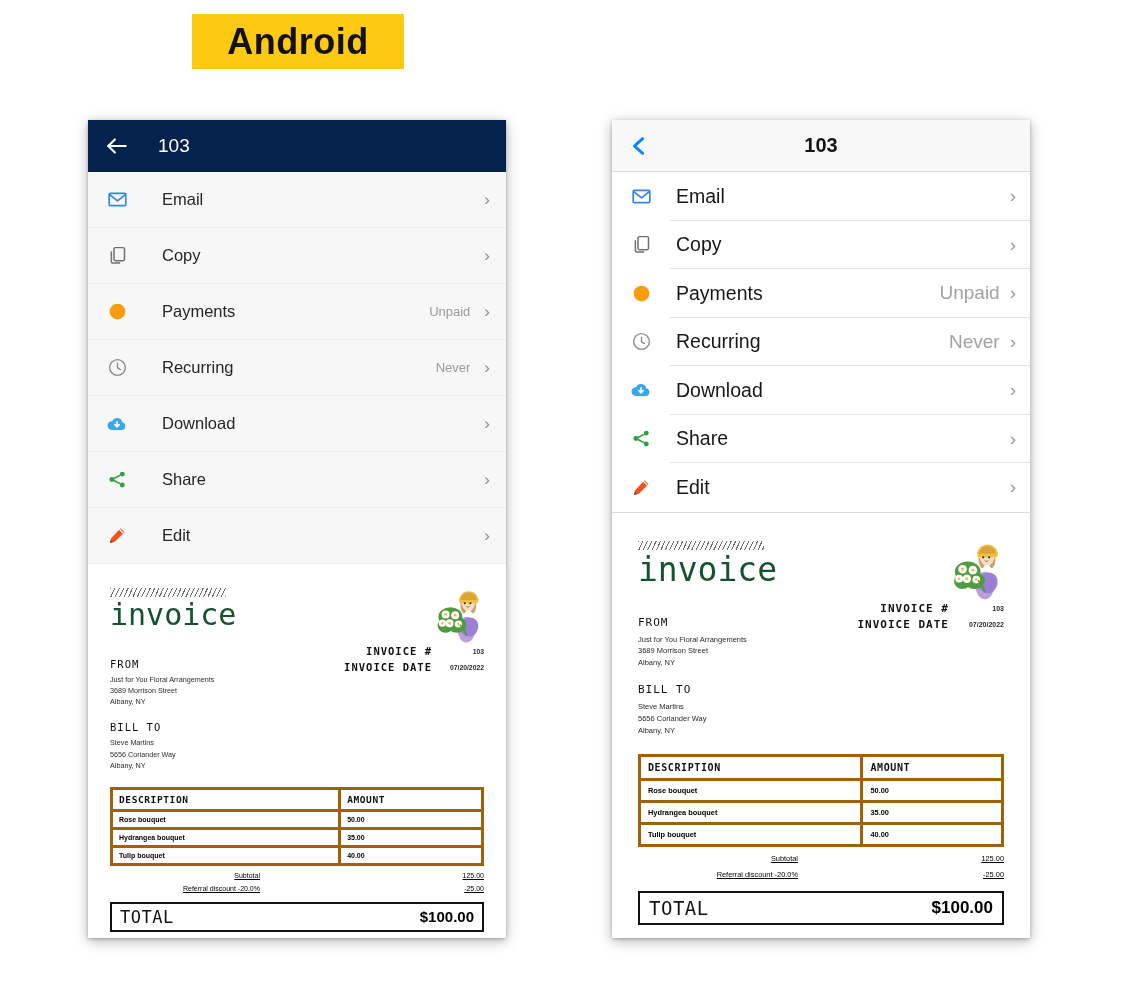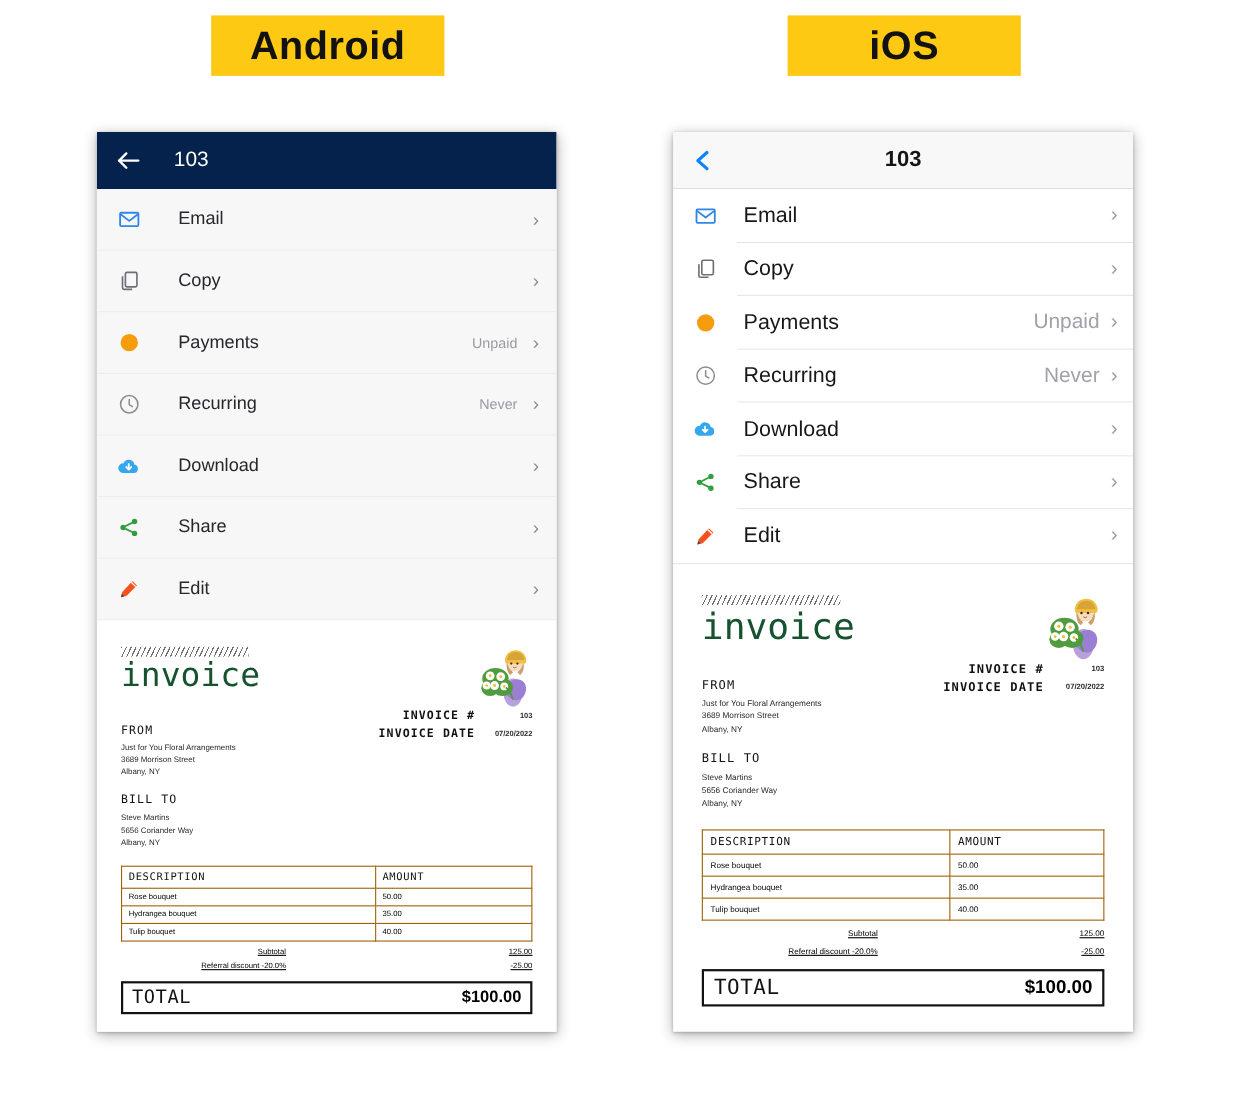--- a/index.html
+++ b/index.html
@@ -99,21 +99,21 @@
   .flower { flex: none; }
 
   .meta { display: flex; justify-content: space-between; }
   .meta-left { }
   .meta-right { display: flex; font-weight: bold; }
   .lbl-mono { font-family: "DejaVu Sans Mono", monospace; color: #121212; letter-spacing: .5px; }
   .body-sans { font-family: "Liberation Sans", sans-serif; color: #2b2b2b; }
 
   table.items { width: 100%; border-collapse: collapse; }
   table.items td, table.items th {
-    border: 1px solid #a16207; text-align: left; font-weight: 400;
+    border: 3px solid #a16207; text-align: left; font-weight: 700;
   }
   table.items th.amt, table.items td.amt { text-align: left; }
 
   .totals-row { display: flex; justify-content: space-between; text-decoration: underline; }
   .grand {
     display: flex; justify-content: space-between; align-items: center;
     border: 2px solid #121212;
   }
 
   
@@ -153,21 +153,20 @@
   .ios-doc .grand { margin-top: 12px; padding: 4px 9px; }
   .ios-doc .g-k { font-size: 19px; }
   .ios-doc .g-v { font-size: 17px; font-weight: 700; font-family: "Liberation Sans", sans-serif; }
 </style>
 </head>
 <body>
 
 <div class="stage">
 
   <div class="chip android">Android</div>
-  <div class="chip ios">iOS</div>
 
   <div class="phone android">
 
     <div class="and-appbar">
       <span class="and-back">
         <svg viewBox="0 0 24 24" width="26" height="26" fill="none" stroke="#ffffff" stroke-width="2" stroke-linecap="round" stroke-linejoin="round">
           <path d="M20 12H4"></path>
             <path d="M10 6l-6 6 6 6"></path>
         </svg>
       </span>

